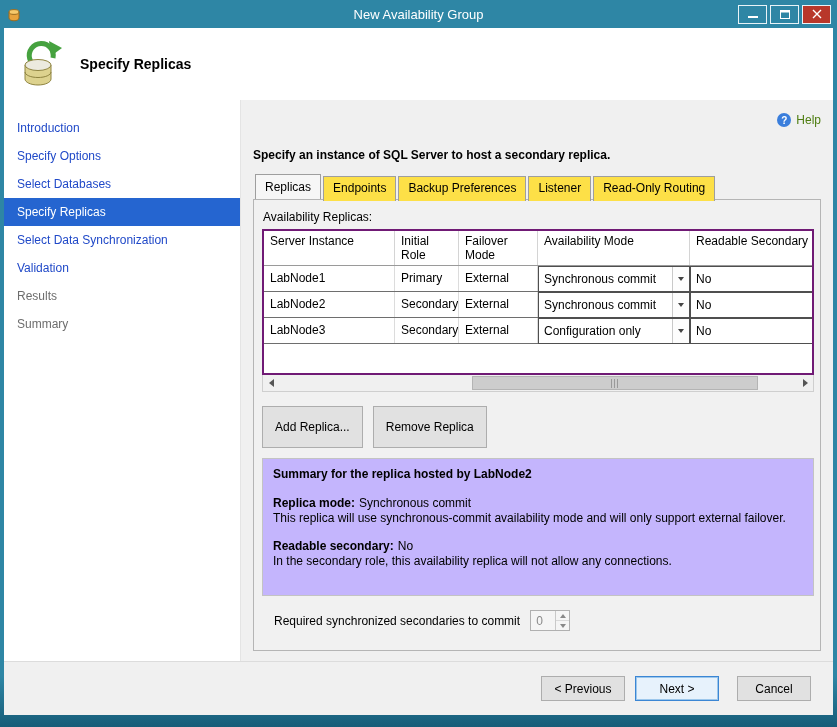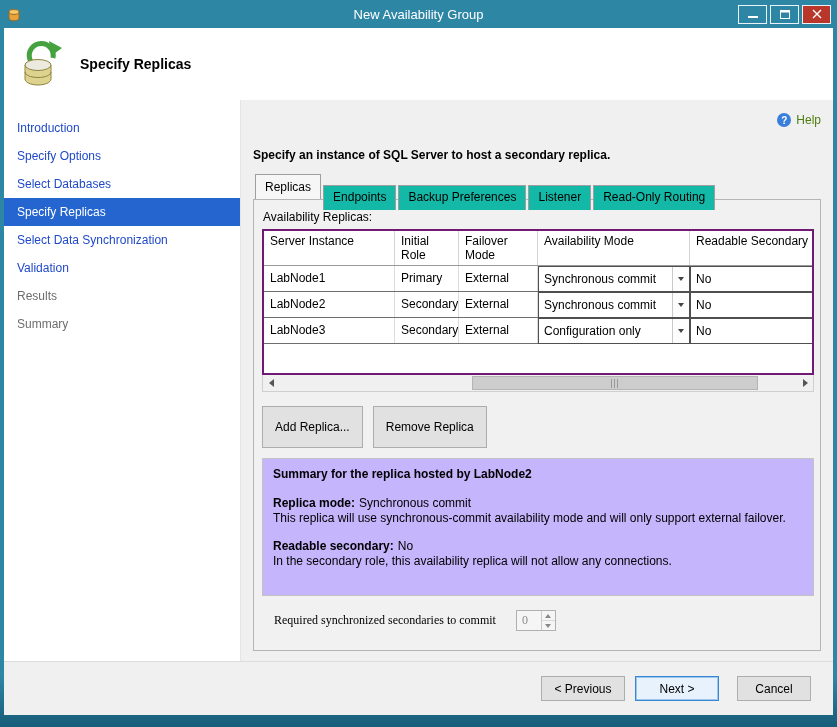--- a/index.html
+++ b/index.html
@@ -39,22 +39,22 @@
   
   .main{ flex:1; background:#f0f0f0; padding:12px 12px 0 12px; overflow:hidden; }
   .help-row{ display:flex; justify-content:flex-end; align-items:center; gap:5px; height:16px; }
   .help-icon{ width:14px; height:14px; border-radius:50%; background:#3a7edc; color:#fff; font-size:10px; font-weight:bold;
               display:flex; align-items:center; justify-content:center; }
   .help-label{ color:#4d7c0f; cursor:pointer; }
 
   .instruction{ font-weight:bold; margin-top:20px; }
 
   .tabs{ display:flex; margin-top:12px; position:relative; z-index:2; padding-left:2px; }
-  .tab{ border:1px solid #9e9e9e; border-bottom:none; background:#14b8a6; padding:4px 9px 3px 9px;
-        margin-right:2px; position:relative; top:11px; cursor:pointer; white-space:nowrap; }
+  .tab{ border:1px solid #9e9e9e; border-bottom:none; background:#fde047; padding:4px 9px 3px 9px;
+        margin-right:2px; position:relative; top:2px; cursor:pointer; white-space:nowrap; }
   .tab.active{ background:#f6f6f6; top:0; padding-top:5px; padding-bottom:5px; z-index:3; }
 
   .panel{ border:1px solid #b5b5b5; background:#f1f1f1; height:452px; padding:8px; position:relative; z-index:1; }
   .replicas-label{ margin:2px 0 5px 1px; }
 
   
   .grid-wrap{ width:552px; border:2px solid #701a75; background:#fff; height:146px; overflow:hidden; }
   .g-row{ display:flex; width:626px; }
   .c1{width:131px} .c2{width:64px} .c3{width:79px} .c4{width:152px} .c5{width:200px}
   .g-head .g-cell{ padding:3px 6px; border-right:1px solid #d4d4d4; min-height:34px; line-height:14px; }
@@ -87,21 +87,21 @@
 
   
   .summary{ width:552px; border:1px solid #c3c3c3; background:#c4b5fd; margin-top:10px; padding:8px 10px; height:138px;
             line-height:15px; }
   .sum-title{ font-weight:bold; margin-bottom:14px; }
   .sum-label{ font-weight:bold; }
   .sum-val{ margin-left:4px; }
   .sum-desc{ margin-bottom:13px; }
 
   
-  .commit-row{ display:flex; align-items:center; margin-top:14px; padding-left:12px; gap:20px;font-family:Liberation Serif, serif; }
+  .commit-row{ display:flex; align-items:center; margin-top:14px; padding-left:12px; gap:10px; }
   .spinbox{ width:40px; height:21px; border:1px solid #b0b0b0; background:#f5f5f5; display:flex; align-items:center; }
   .spin-val{ color:#8a8a8a; padding-left:5px; flex:1; }
   .spin-btns{ width:14px; align-self:stretch; border-left:1px solid #c9c9c9; display:flex; flex-direction:column; }
   .spin-btns span{ flex:1; display:flex; align-items:center; justify-content:center; }
   .spin-btns span:first-child{ border-bottom:1px solid #d9d9d9; }
   .tri-up-s{ width:0;height:0;border-left:3px solid transparent;border-right:3px solid transparent;border-bottom:4px solid #888; }
   .tri-dn-s{ width:0;height:0;border-left:3px solid transparent;border-right:3px solid transparent;border-top:4px solid #888; }
 
   
   .footer{ height:54px; background:#f0f0f0; border-top:1px solid #dcdcdc; display:flex; align-items:center;

